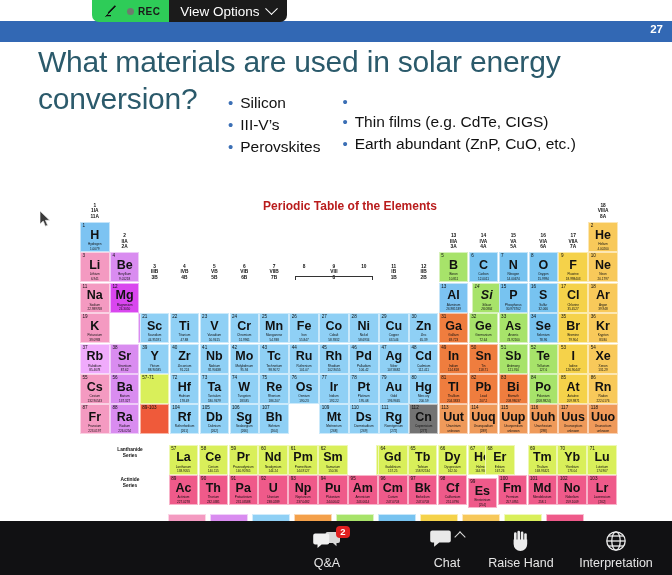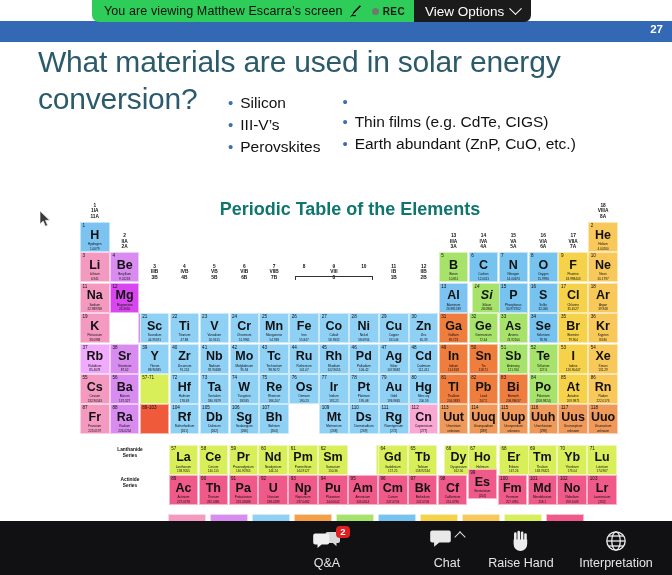--- a/index.html
+++ b/index.html
@@ -55,21 +55,21 @@
   }
   .bullets-wrap { position: absolute; left: 228px; top: 94px; display: flex; gap: 22px; }
   .bcol { display: flex; flex-direction: column; gap: 4px; }
   .bullet { display: flex; align-items: baseline; gap: 7px; font-size: 15.5px; color: #111; white-space: nowrap; }
   .bdot { color: #3b6fb5; font-size: 15px; line-height: 1; }
 
   
   .ptable { position: absolute; left: 80px; top: 196px; width: 540px; height: 325px; }
   .pt-title {
     position: absolute; left: 0; top: 3px; width: 540px; text-align: center;
-    font-size: 18px; font-weight: bold; color: #0f766e;
+    font-size: 12px; font-weight: bold; color: #b91c1c;
     font-family: "Liberation Sans", sans-serif;
   }
   .grid { position: absolute; left: 0; top: 0; width: 540px; }
   .cell {
     position: absolute; width: 29.5px; height: 30px;
     border: 0.5px solid rgba(255,255,255,.55);
     overflow: hidden;
   }
   .cell .num { position: absolute; left: 1.5px; top: 0px; font-size: 4.6px; color: #111; line-height: 6px; }
   .cell .sym { position: absolute; left: 0; right: 0; top: 5.5px; text-align: center;
@@ -734,21 +734,21 @@
             <div class="sym">Ds</div>
             <div class="nm">Darmstadtium</div>
             <div class="ms">[269]</div>
           </div>
           <div class="cell" style="left: 299px; top: 208.4px; background: rgb(143, 208, 245);">
             <div class="num">111</div>
             <div class="sym">Rg</div>
             <div class="nm">Roentgenium</div>
             <div class="ms">[272]</div>
           </div>
-          <div class="cell" style="left: 328.9px; top: 208.4px; background: #f9a8d4; padding-left: 23px;">
+          <div class="cell" style="left: 328.9px; top: 208.4px; background: #737373; padding-left: 23px;">
             <div class="num">112</div>
             <div class="sym">Cn</div>
             <div class="nm">Copernicium</div>
             <div class="ms">[277]</div>
           </div>
           <div class="cell" style="left: 358.8px; top: 208.4px; background: rgb(239, 154, 90);">
             <div class="num">113</div>
             <div class="sym">Uut</div>
             <div class="nm">Ununtrium</div>
             <div class="ms">unknown</div>
@@ -830,33 +830,33 @@
             <div class="sym">Gd</div>
             <div class="nm">Gadolinium</div>
             <div class="ms">157.25</div>
           </div>
           <div class="cell" style="left: 327.9px; top: 248.8px; background: rgb(217, 239, 90);">
             <div class="num">65</div>
             <div class="sym">Tb</div>
             <div class="nm">Terbium</div>
             <div class="ms">158.92534</div>
           </div>
-          <div class="cell" style="left: 357.8px; top: 248.8px; background: rgb(217, 239, 90); margin-left: 6px;">
+          <div class="cell" style="left: 357.8px; top: 248.8px; background: rgb(217, 239, 90);">
             <div class="num">66</div>
             <div class="sym">Dy</div>
             <div class="nm">Dysprosium</div>
             <div class="ms">162.50</div>
           </div>
           <div class="cell" style="left: 387.7px; top: 248.8px; background: rgb(217, 239, 90);">
             <div class="num">67</div>
             <div class="sym">Ho</div>
             <div class="nm">Holmium</div>
             <div class="ms">164.93032</div>
           </div>
-          <div class="cell" style="left: 419px; top: 248.8px; background: rgb(217, 239, 90);">
+          <div class="cell" style="left: 405px; top: 248.8px; background: rgb(217, 239, 90);">
             <div class="num">68</div>
             <div class="sym">Er</div>
             <div class="nm">Erbium</div>
             <div class="ms">167.26</div>
           </div>
           <div class="cell" style="left: 447.5px; top: 248.8px; background: rgb(217, 239, 90);">
             <div class="num">69</div>
             <div class="sym">Tm</div>
             <div class="nm">Thulium</div>
             <div class="ms">168.93421</div>
@@ -926,21 +926,21 @@
             <div class="sym">Bk</div>
             <div class="nm">Berkelium</div>
             <div class="ms">247.0703</div>
           </div>
           <div class="cell" style="left: 357.8px; top: 279.2px; background: rgb(239, 90, 138);">
             <div class="num">98</div>
             <div class="sym">Cf</div>
             <div class="nm">Californium</div>
             <div class="ms">251.0796</div>
           </div>
-          <div class="cell" style="left: 387.7px; top: 273px; background: rgb(239, 90, 138);">
+          <div class="cell" style="left: 387.7px; top: 282px; background: rgb(239, 90, 138);">
             <div class="num">99</div>
             <div class="sym">Es</div>
             <div class="nm">Einsteinium</div>
             <div class="ms">[254]</div>
           </div>
           <div class="cell" style="left: 417.6px; top: 279.2px; background: rgb(239, 90, 138);">
             <div class="num">100</div>
             <div class="sym">Fm</div>
             <div class="nm">Fermium</div>
             <div class="ms">257.0951</div>
@@ -1004,21 +1004,20 @@
         </div>
     </div>
 
     <svg class="cursor" viewBox="0 0 12 17">
       <polygon points="0,0 0,13 3.2,10 5.4,15.2 7.6,14.2 5.4,9.3 9.6,9.3" fill="#3a3a3a" stroke="#e8e8e8" stroke-width="0.7"></polygon>
     </svg>
   </div>
 
   <div class="share-banner">
     <div class="share-green">
-      <span class="sharing-text">You are viewing Matthew Escarra's screen</span>
       <span class="annot-icon">
         <svg width="13" height="14" viewBox="0 0 13 14">
           <path d="M10.8 1.2 L11.9 2.3 L5.2 9.0 L3.6 9.6 L4.2 8.0 Z" fill="#111"></path>
           <path d="M2.2 11.6 L7.0 11.6" stroke="#111" stroke-width="1.1"></path>
           <path d="M1.4 12.9 L11.4 2.1" stroke="#111" stroke-width="0.9"></path>
         </svg>
       </span>
       <span class="rec-group">
         <span class="rec-dot"></span>
         <span class="rec-text">REC</span>

